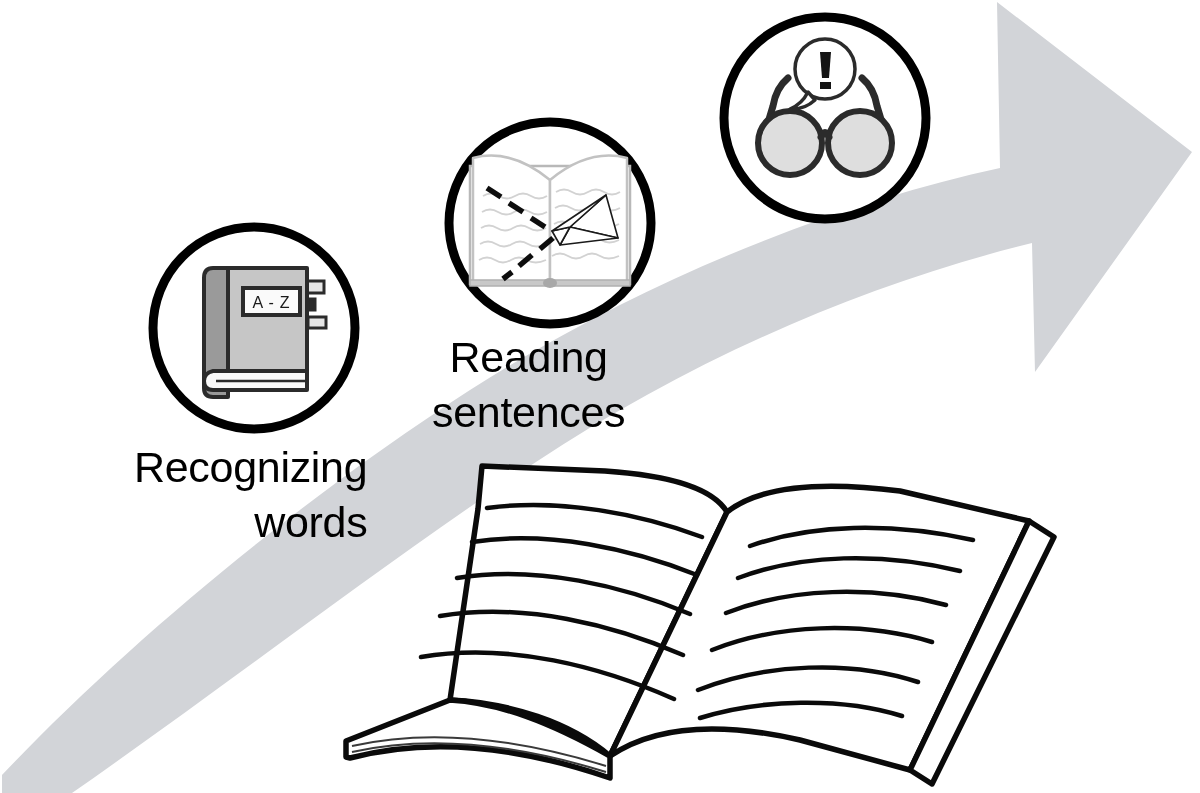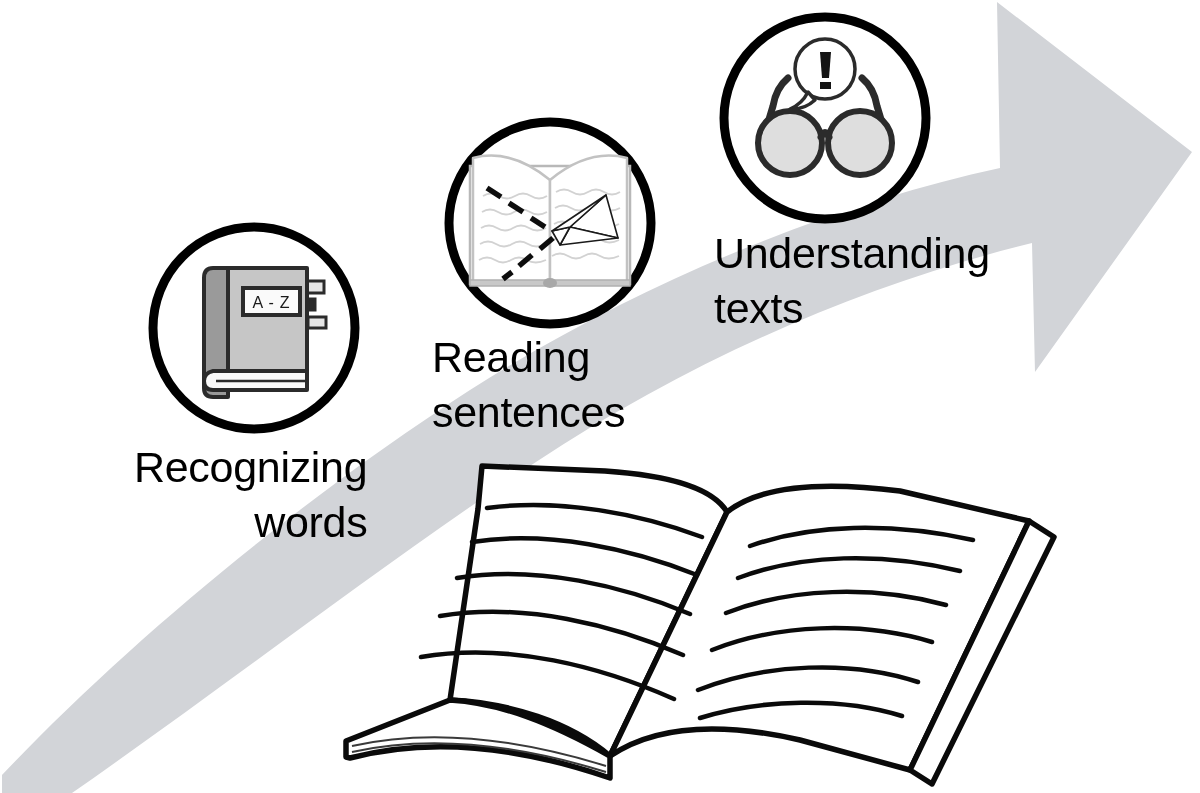--- a/index.html
+++ b/index.html
@@ -26,21 +26,21 @@
     position: absolute;
     color: #000000;
     font-family: "Liberation Sans", sans-serif;
     font-size: 43px;
     line-height: 1.28;
     font-weight: 400;
     letter-spacing: -0.3px;
     white-space: pre-line;
   }
   #label-recognizing { left: 134px; top: 440px; text-align: right; }
-  #label-reading     { left: 432px; top: 330px; }
+  #label-reading     { left: 432px; top: 330px; text-align: center; }
   #label-understanding { left: 714px; top: 226px; }
 </style>
 </head>
 <body>
 
 <div id="stage">
 
   <svg class="layer" viewBox="0 0 1200 793">
     <path fill="#d2d4d8" d="M 2 775
              C 130 640, 300 500, 470 390
@@ -191,16 +191,14 @@
       <path d="M 700 718 C 760 699, 842 697, 902 716"></path>
     </g>
   </svg>
 
   <div class="label" id="label-recognizing">Recognizing
 words</div>
 
   <div class="label" id="label-reading">Reading
 sentences</div>
 
-  <div class="label" id="label-understanding">Understanding
-texts</div>
 
 </div>
 
 </body></html>

